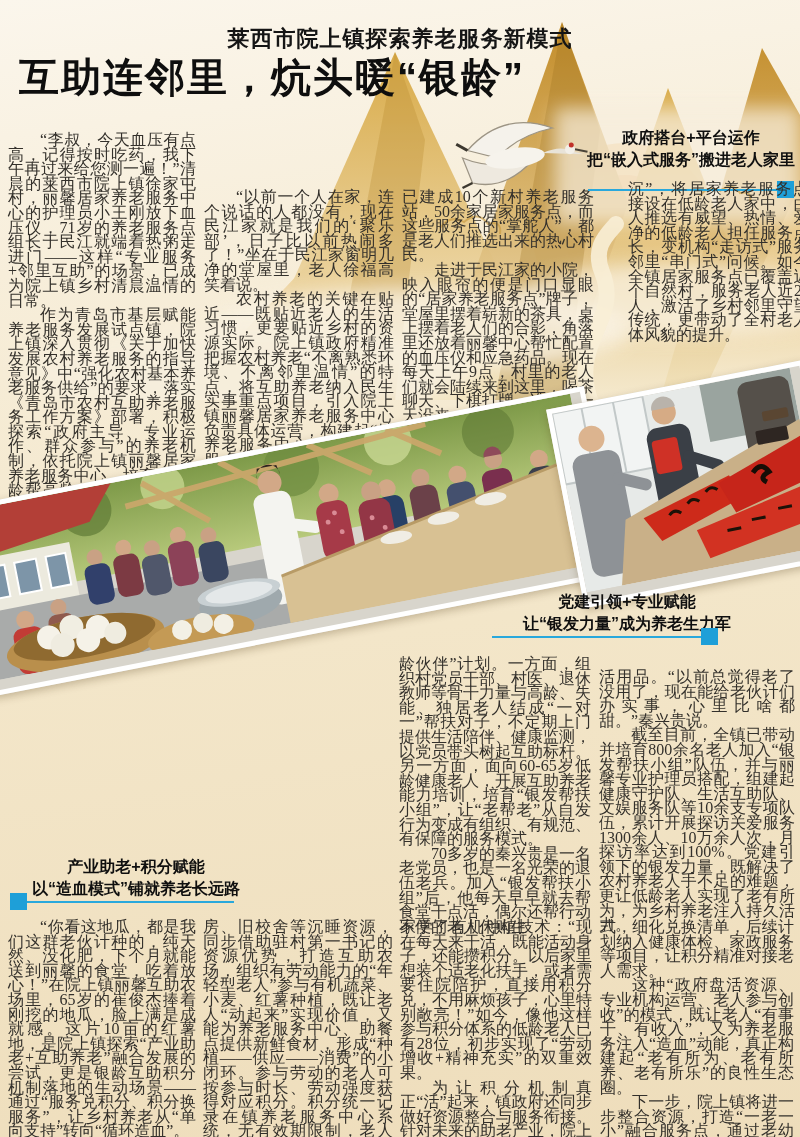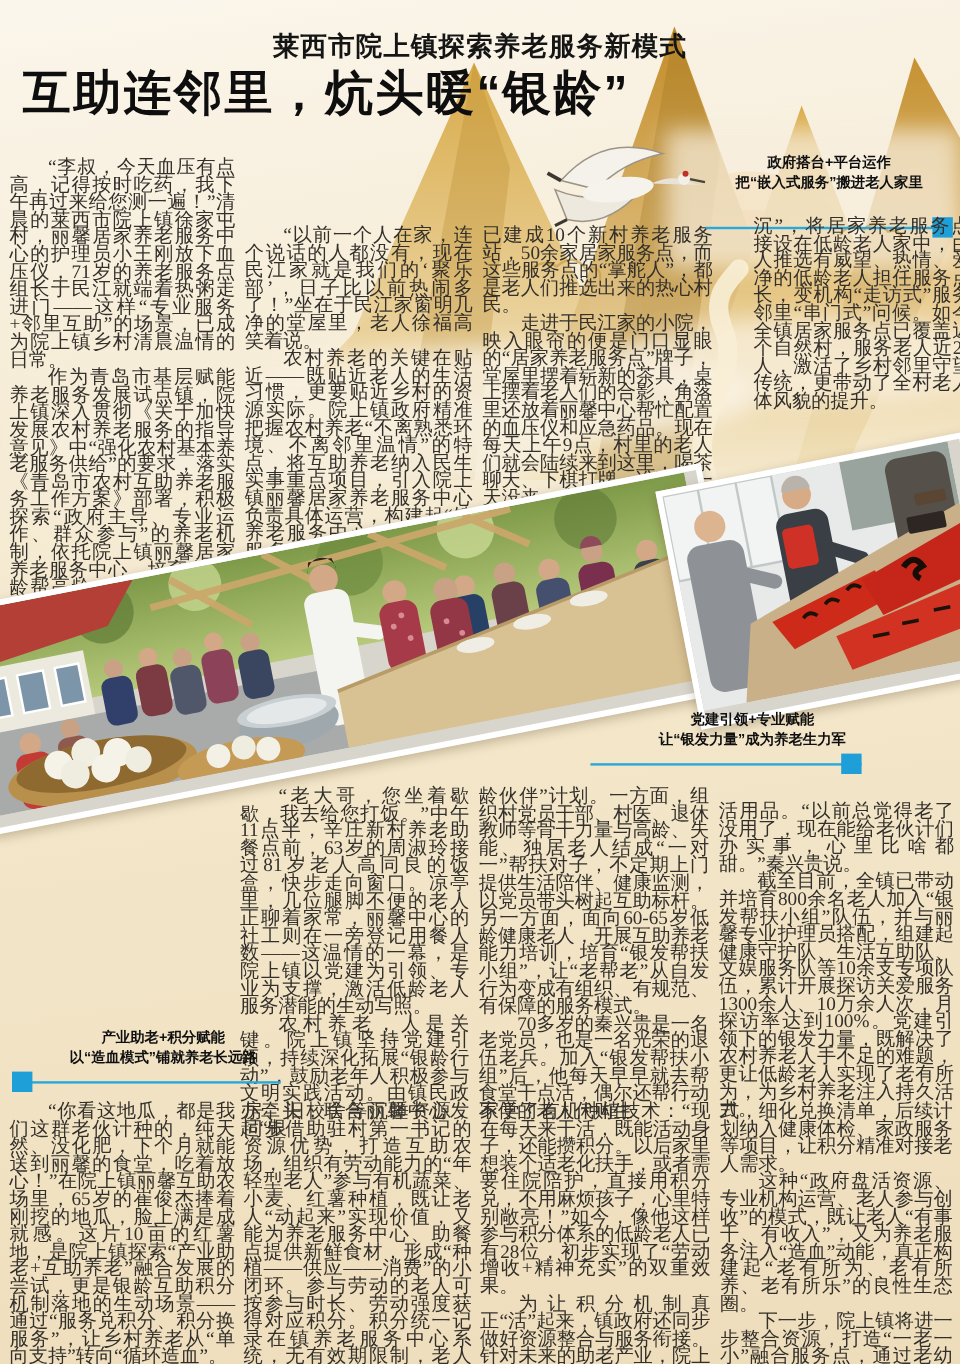--- a/index.html
+++ b/index.html
@@ -18,21 +18,21 @@
     position:absolute;top:50px;left:0;width:100%;text-align:left;
     font-family:"Liberation Sans","DejaVu Sans",sans-serif;font-weight:900;
     font-size:40px;color:#0e0e0e;letter-spacing:2px;margin:0;padding-left:19px;
   }
   .col{position:absolute;font-size:16px;line-height:14.6px;text-align:justify;}
   .col p{margin:0;}
   p.indent{text-indent:2em;}
   .sec-head{
     position:absolute;text-align:center;color:#0f0f0f;
     font-family:"Liberation Sans","DejaVu Sans",sans-serif;font-weight:800;
-    font-size:12px;line-height:1.38;
+    font-size:16px;line-height:1.38;
   }
   .rule{position:absolute;height:2px;background:#29a8dc;}
   .sq{position:absolute;width:17px;height:17px;background:#1e9fd8;top:-8px;}
   .sq-right{right:0;}
   .sq-left{left:0;}
   .photo{
     position:absolute;border:5px solid #fff;margin:0;padding:0;
     box-shadow:0 3px 9px rgba(70,45,10,.28);overflow:hidden;background:#d8d5cc;
   }
   #photo1{left:-30px;top:445px;width:628px;height:182px;transform:rotate(-11deg);}
@@ -299,24 +299,20 @@
   </figure>
 
   <div class="sec-head" id="box2">
     <div>党建引领+专业赋能</div>
     <div>让“银发力量”成为养老生力军</div>
   </div>
   <div class="rule" id="rule2">
       <span class="sq sq-right"></span>
     </div>
 
-  <section class="col" id="m-col1">
-      <p class="para indent">“老大哥，您坐着歇歇，我去给您打饭。”中午11点半，辛庄新村养老助餐点前，63岁的周淑玲接过81岁老人高同良的饭盒，快步走向窗口。凉亭里，几位腿脚不便的老人正聊着家常，丽馨中心的社工则在一旁登记用餐人数——这温情的一幕，是院上镇以党建为引领、专业为支撑，激活低龄老人服务潜能的生动写照。</p>
-      <p class="para indent">农村养老，人是关键。院上镇坚持党建引领，持续深化拓展“银龄行动”，鼓励老年人积极参与文明实践活动。由镇民政办牵头，联合丽馨中心发起“银</p>
-    </section>
   <section class="col" id="m-col2">
       <p class="para">龄伙伴”计划。一方面，组织村党员干部、村医、退休教师等骨干力量与高龄、失能、独居老人结成“一对一”帮扶对子，不定期上门提供生活陪伴、健康监测，以党员带头树起互助标杆。另一方面，面向60-65岁低龄健康老人，开展互助养老能力培训，培育“银发帮扶小组”，让“老帮老”从自发行为变成有组织、有规范、有保障的服务模式。</p>
       <p class="para indent">70多岁的秦兴贵是一名老党员，也是一名光荣的退伍老兵。加入“银发帮扶小组”后，他每天早早就去帮食堂干点活，偶尔还帮行动不便的老人代购生</p>
     </section>
   <section class="col" id="m-col3">
       <p class="para">活用品。“以前总觉得老了没用了，现在能给老伙计们办实事，心里比啥都甜。”秦兴贵说。</p>
       <p class="para indent">截至目前，全镇已带动并培育800余名老人加入“银发帮扶小组”队伍，并与丽馨专业护理员搭配，组建起健康守护队、生活互助队、文娱服务队等10余支专项队伍，累计开展探访关爱服务1300余人、10万余人次，月探访率达到100%。党建引领下的银发力量，既解决了农村养老人手不足的难题，更让低龄老人实现了老有所为，为乡村养老注入持久活力。</p>
     </section>
 
   <div class="sec-head" id="box3">

